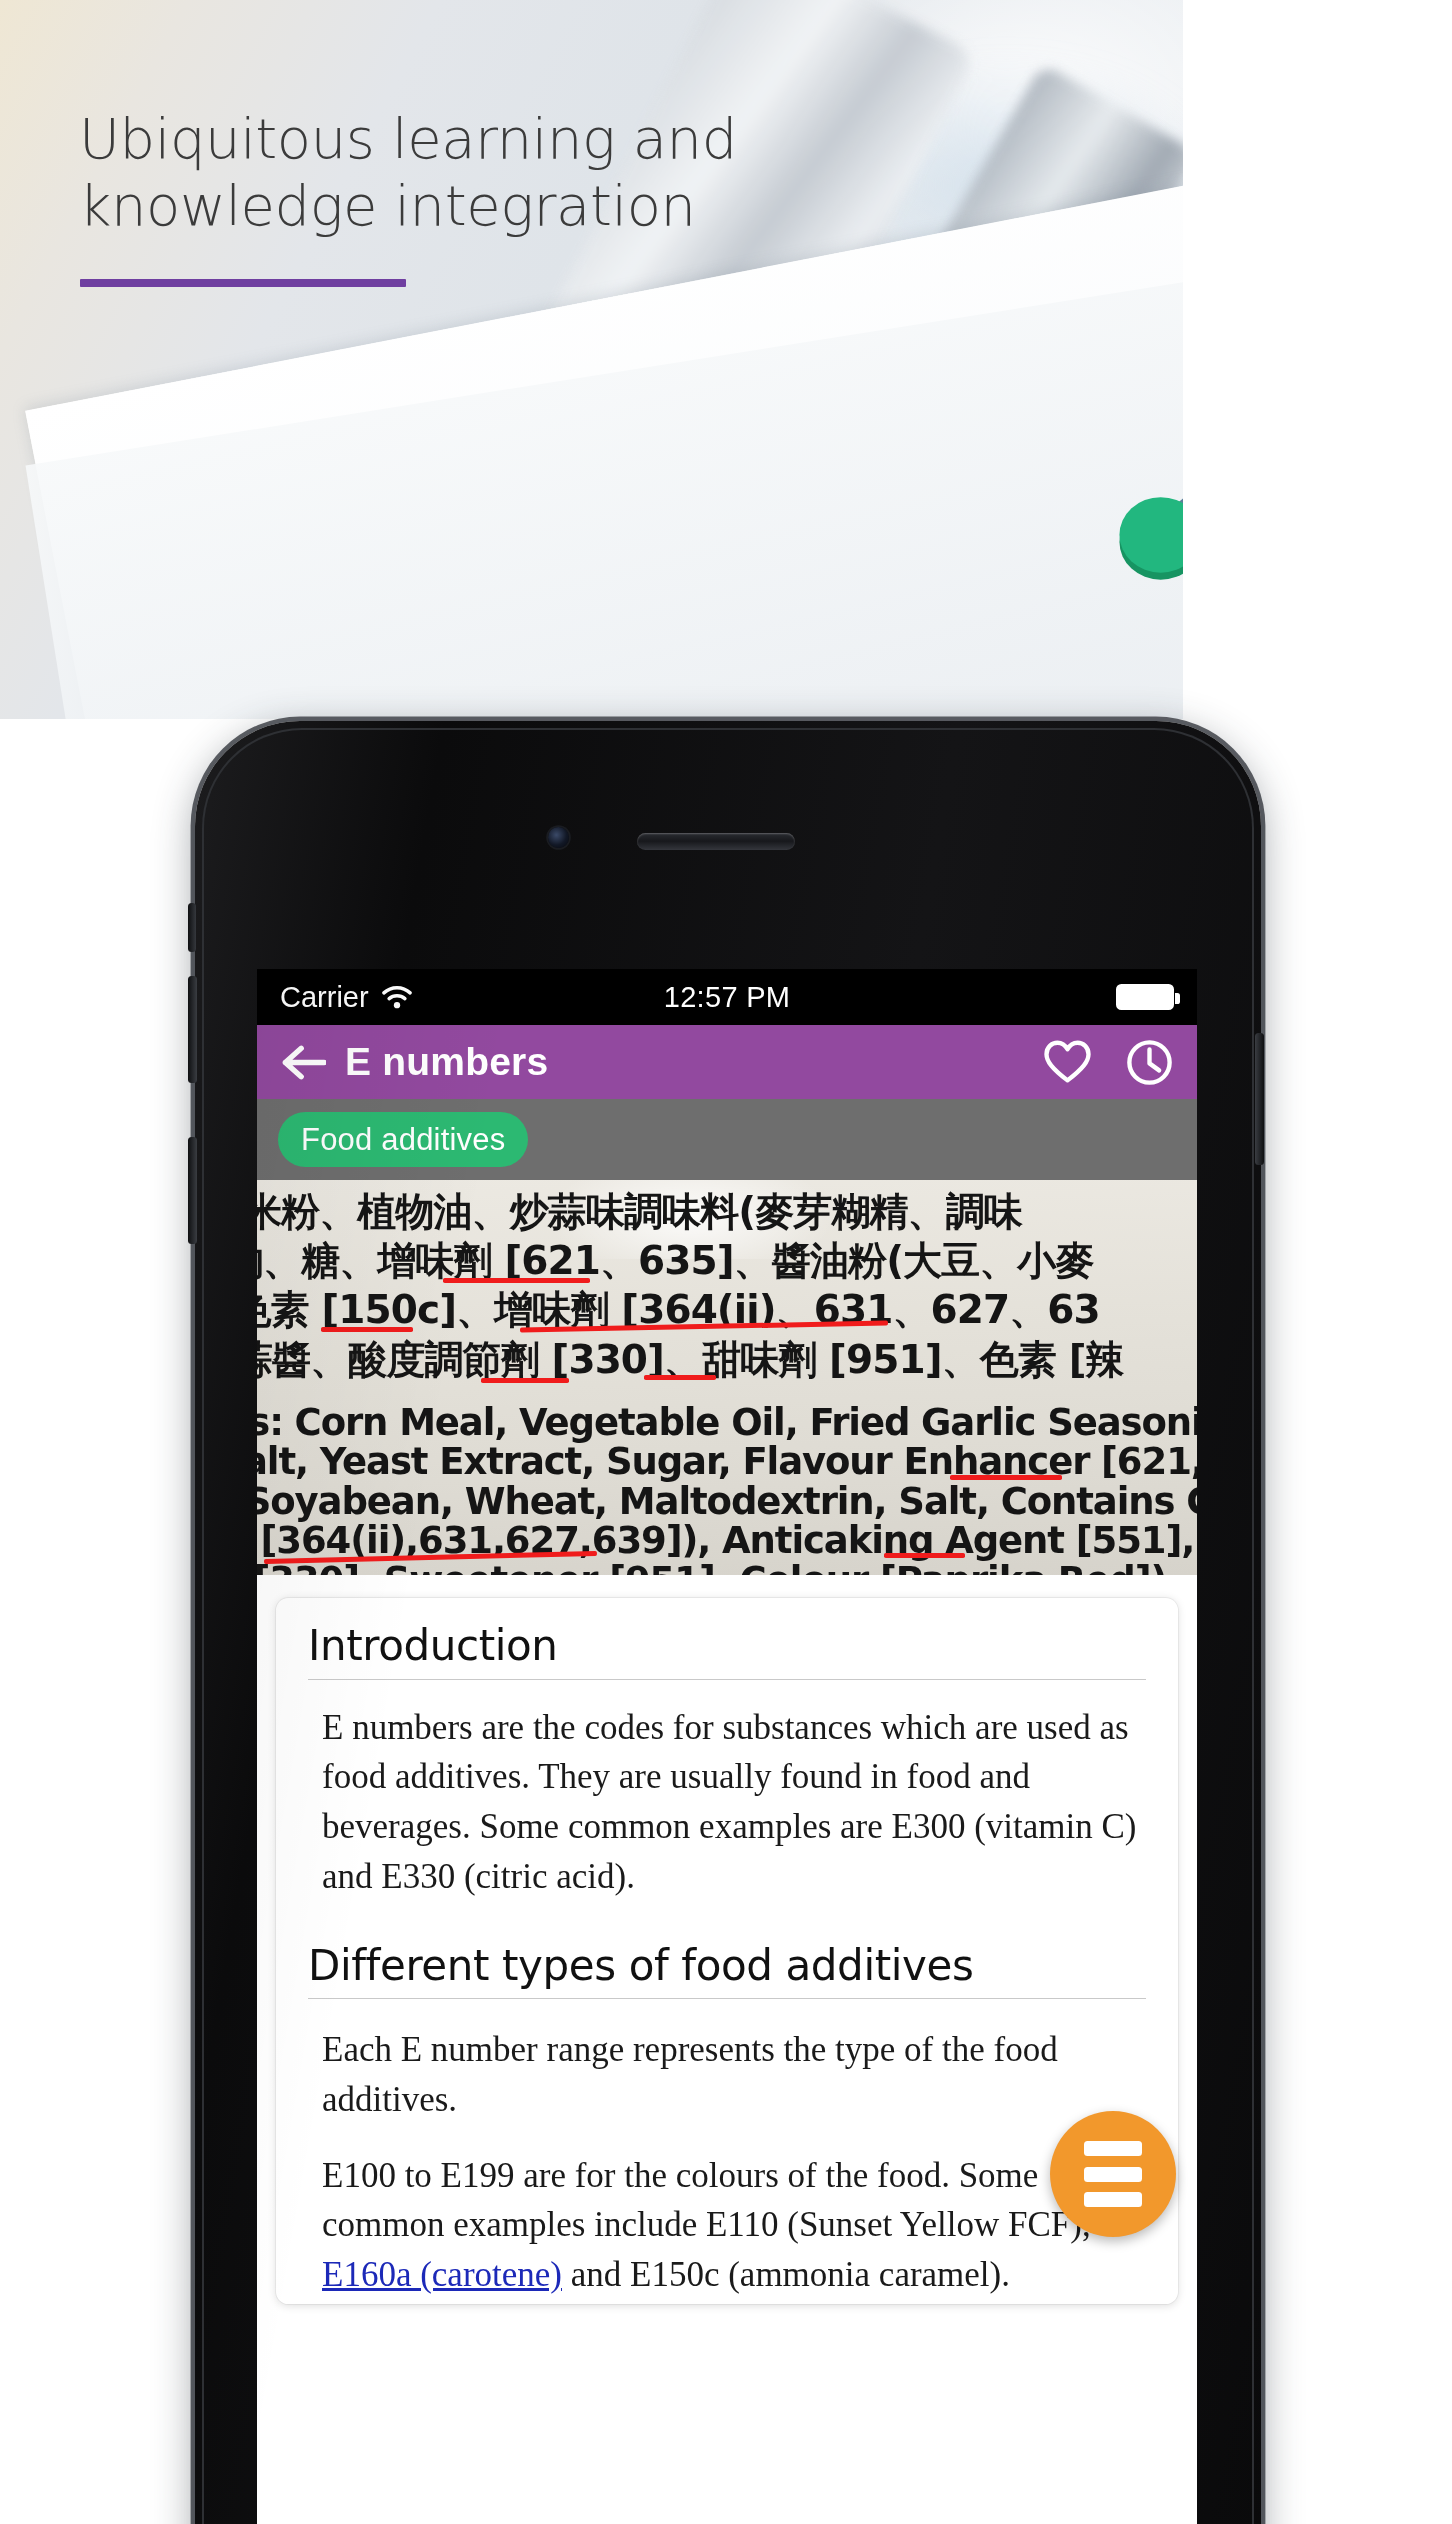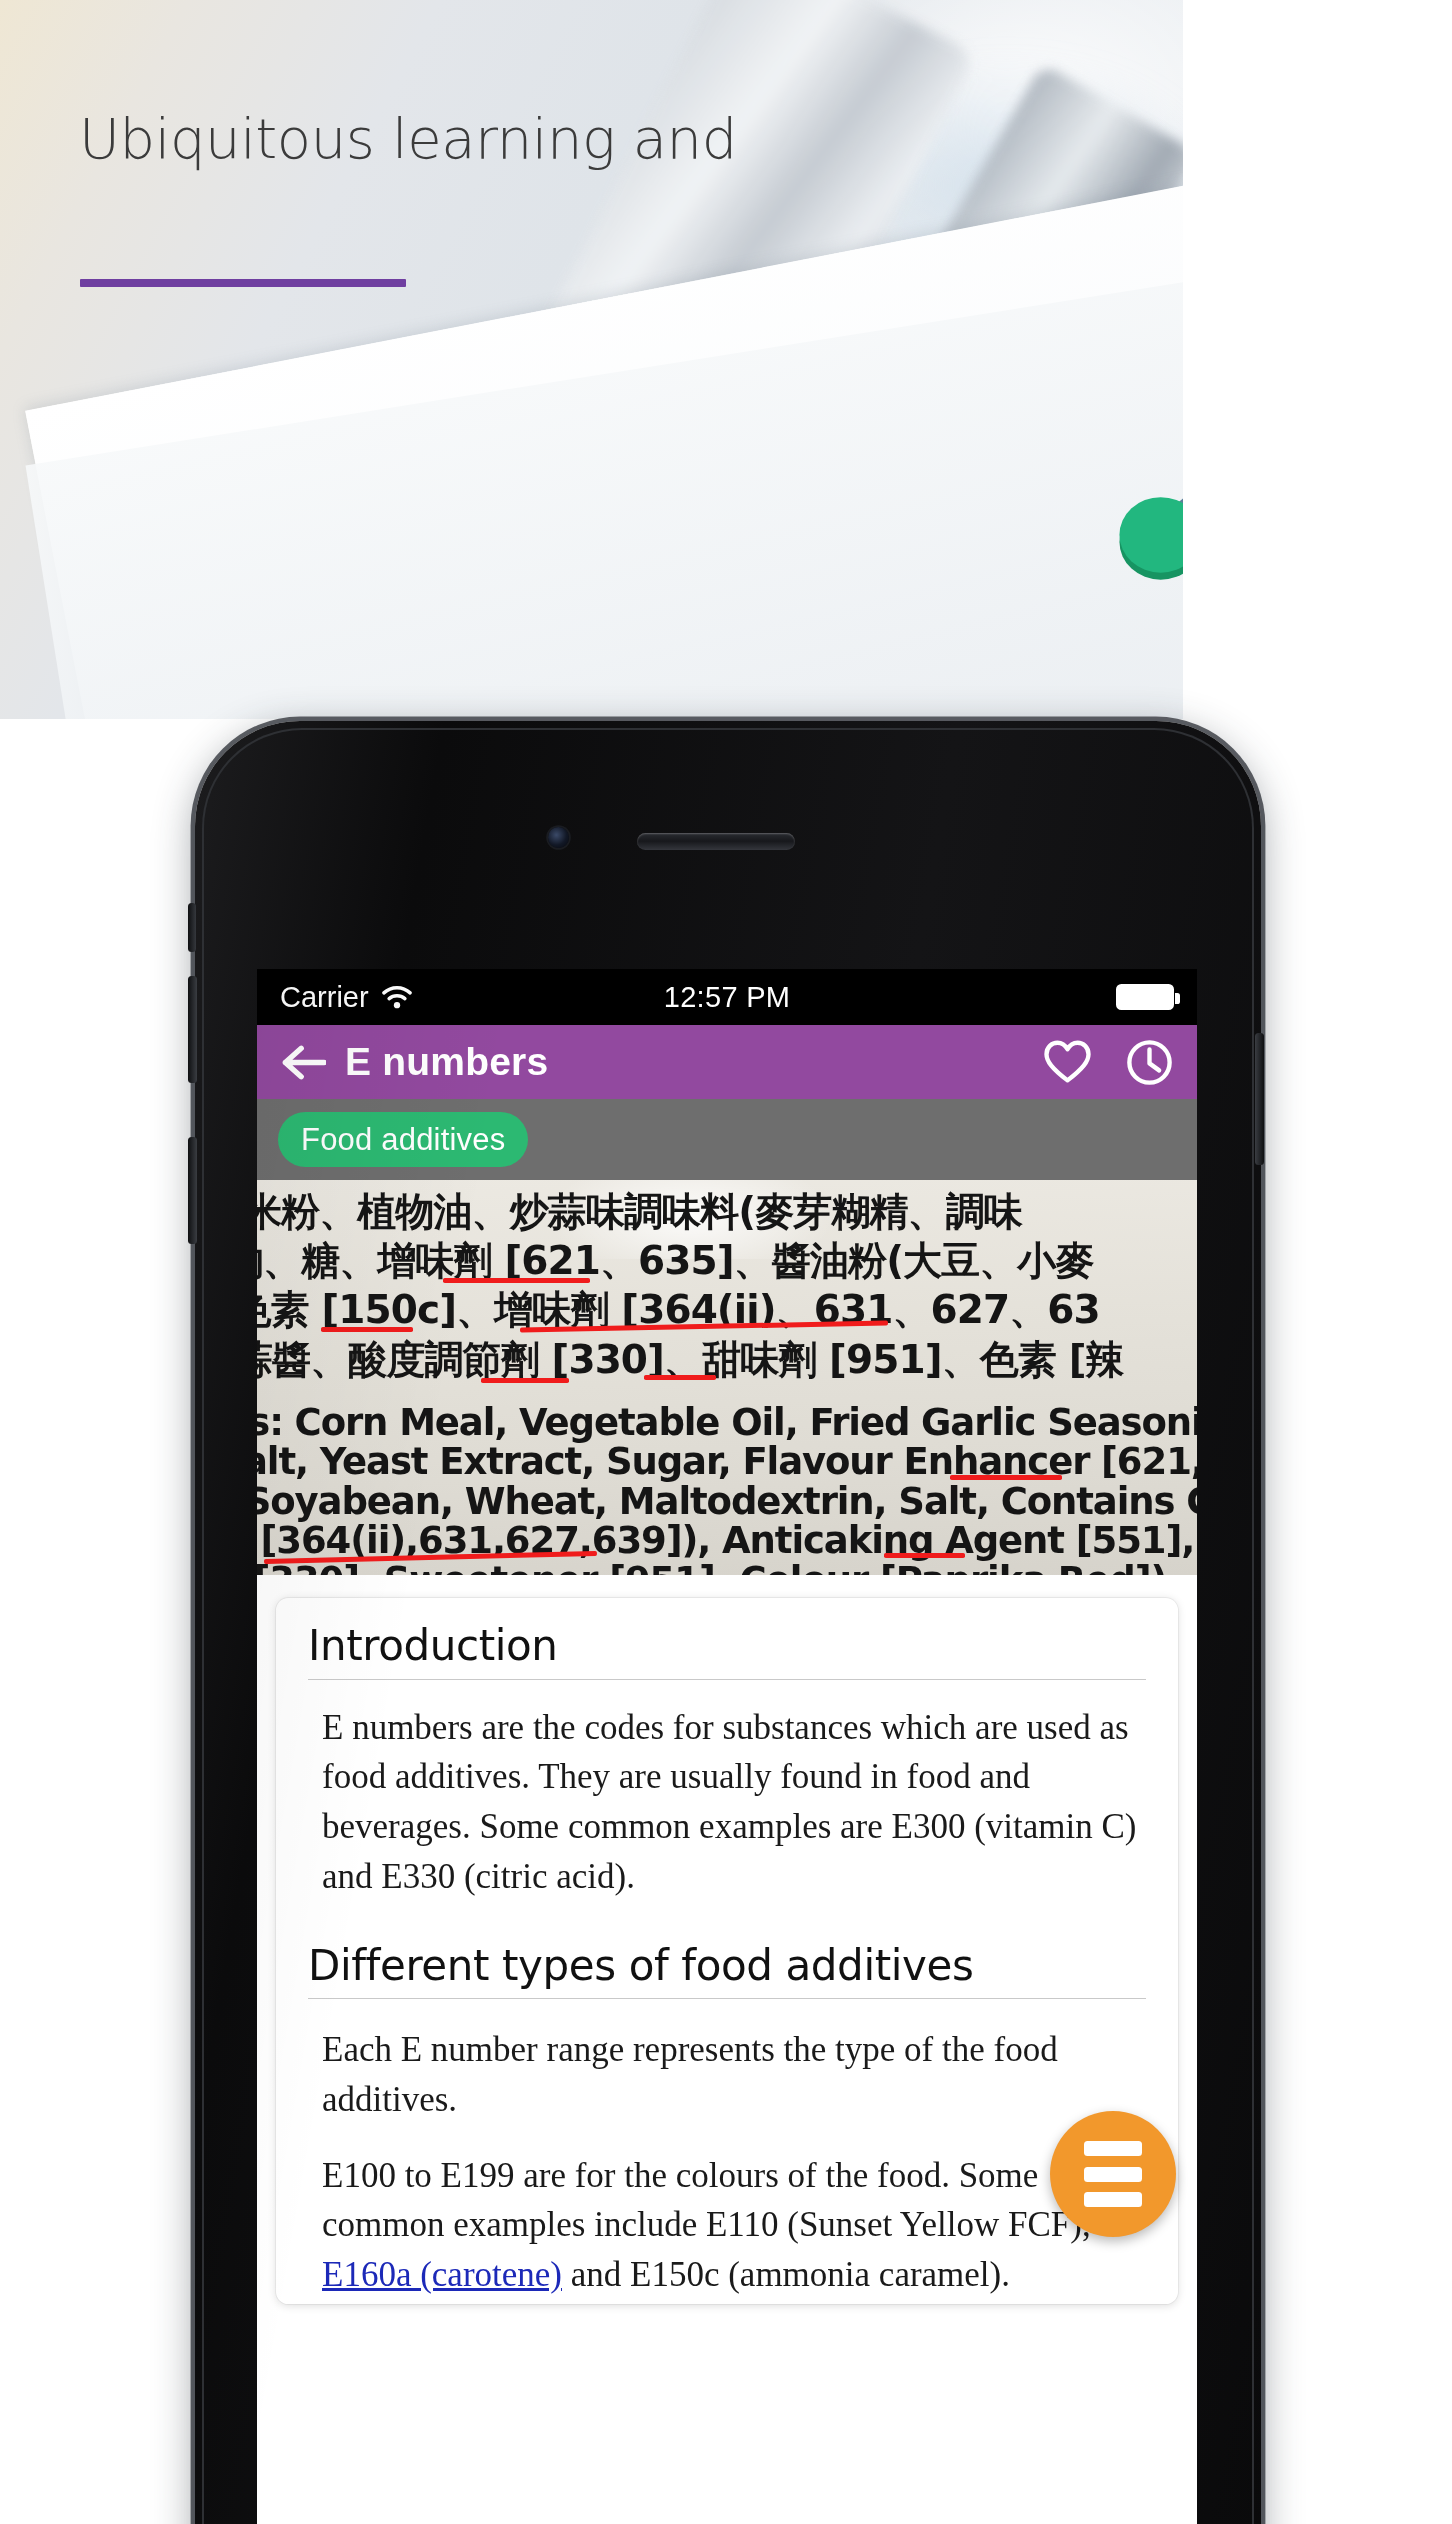--- a/index.html
+++ b/index.html
@@ -232,20 +232,21 @@
   <div class="ms-body"></div>
   <div class="ms-arm"></div>
   <div class="ms-lens"></div>
   <div class="ms-eyepiece"></div>
   <div class="ms-brand">OLYMPUS</div>
   <div class="desk"></div>
   <div class="desk2"></div>
 
   <div class="hero-title">
     <span>Ubiquitous learning and</span>
+    <span>knowledge integration</span>
   </div>
   <div class="hero-rule"></div>
 
   <svg class="molecule" viewBox="0 0 300 270">
     <line x1="92" y1="168" x2="190" y2="88" stroke="#5c7f99" stroke-width="26" stroke-linecap="round"></line>
     <line x1="92" y1="178" x2="222" y2="226" stroke="#5c7f99" stroke-width="26" stroke-linecap="round"></line>
     <line x1="200" y1="100" x2="224" y2="222" stroke="#5c7f99" stroke-width="26" stroke-linecap="round"></line>
     <ellipse cx="226" cy="232" rx="46" ry="42" fill="#d9a800"></ellipse>
     <ellipse cx="226" cy="226" rx="46" ry="42" fill="#fbd400"></ellipse>
     <ellipse cx="92" cy="180" rx="47" ry="43" fill="#179462"></ellipse>

